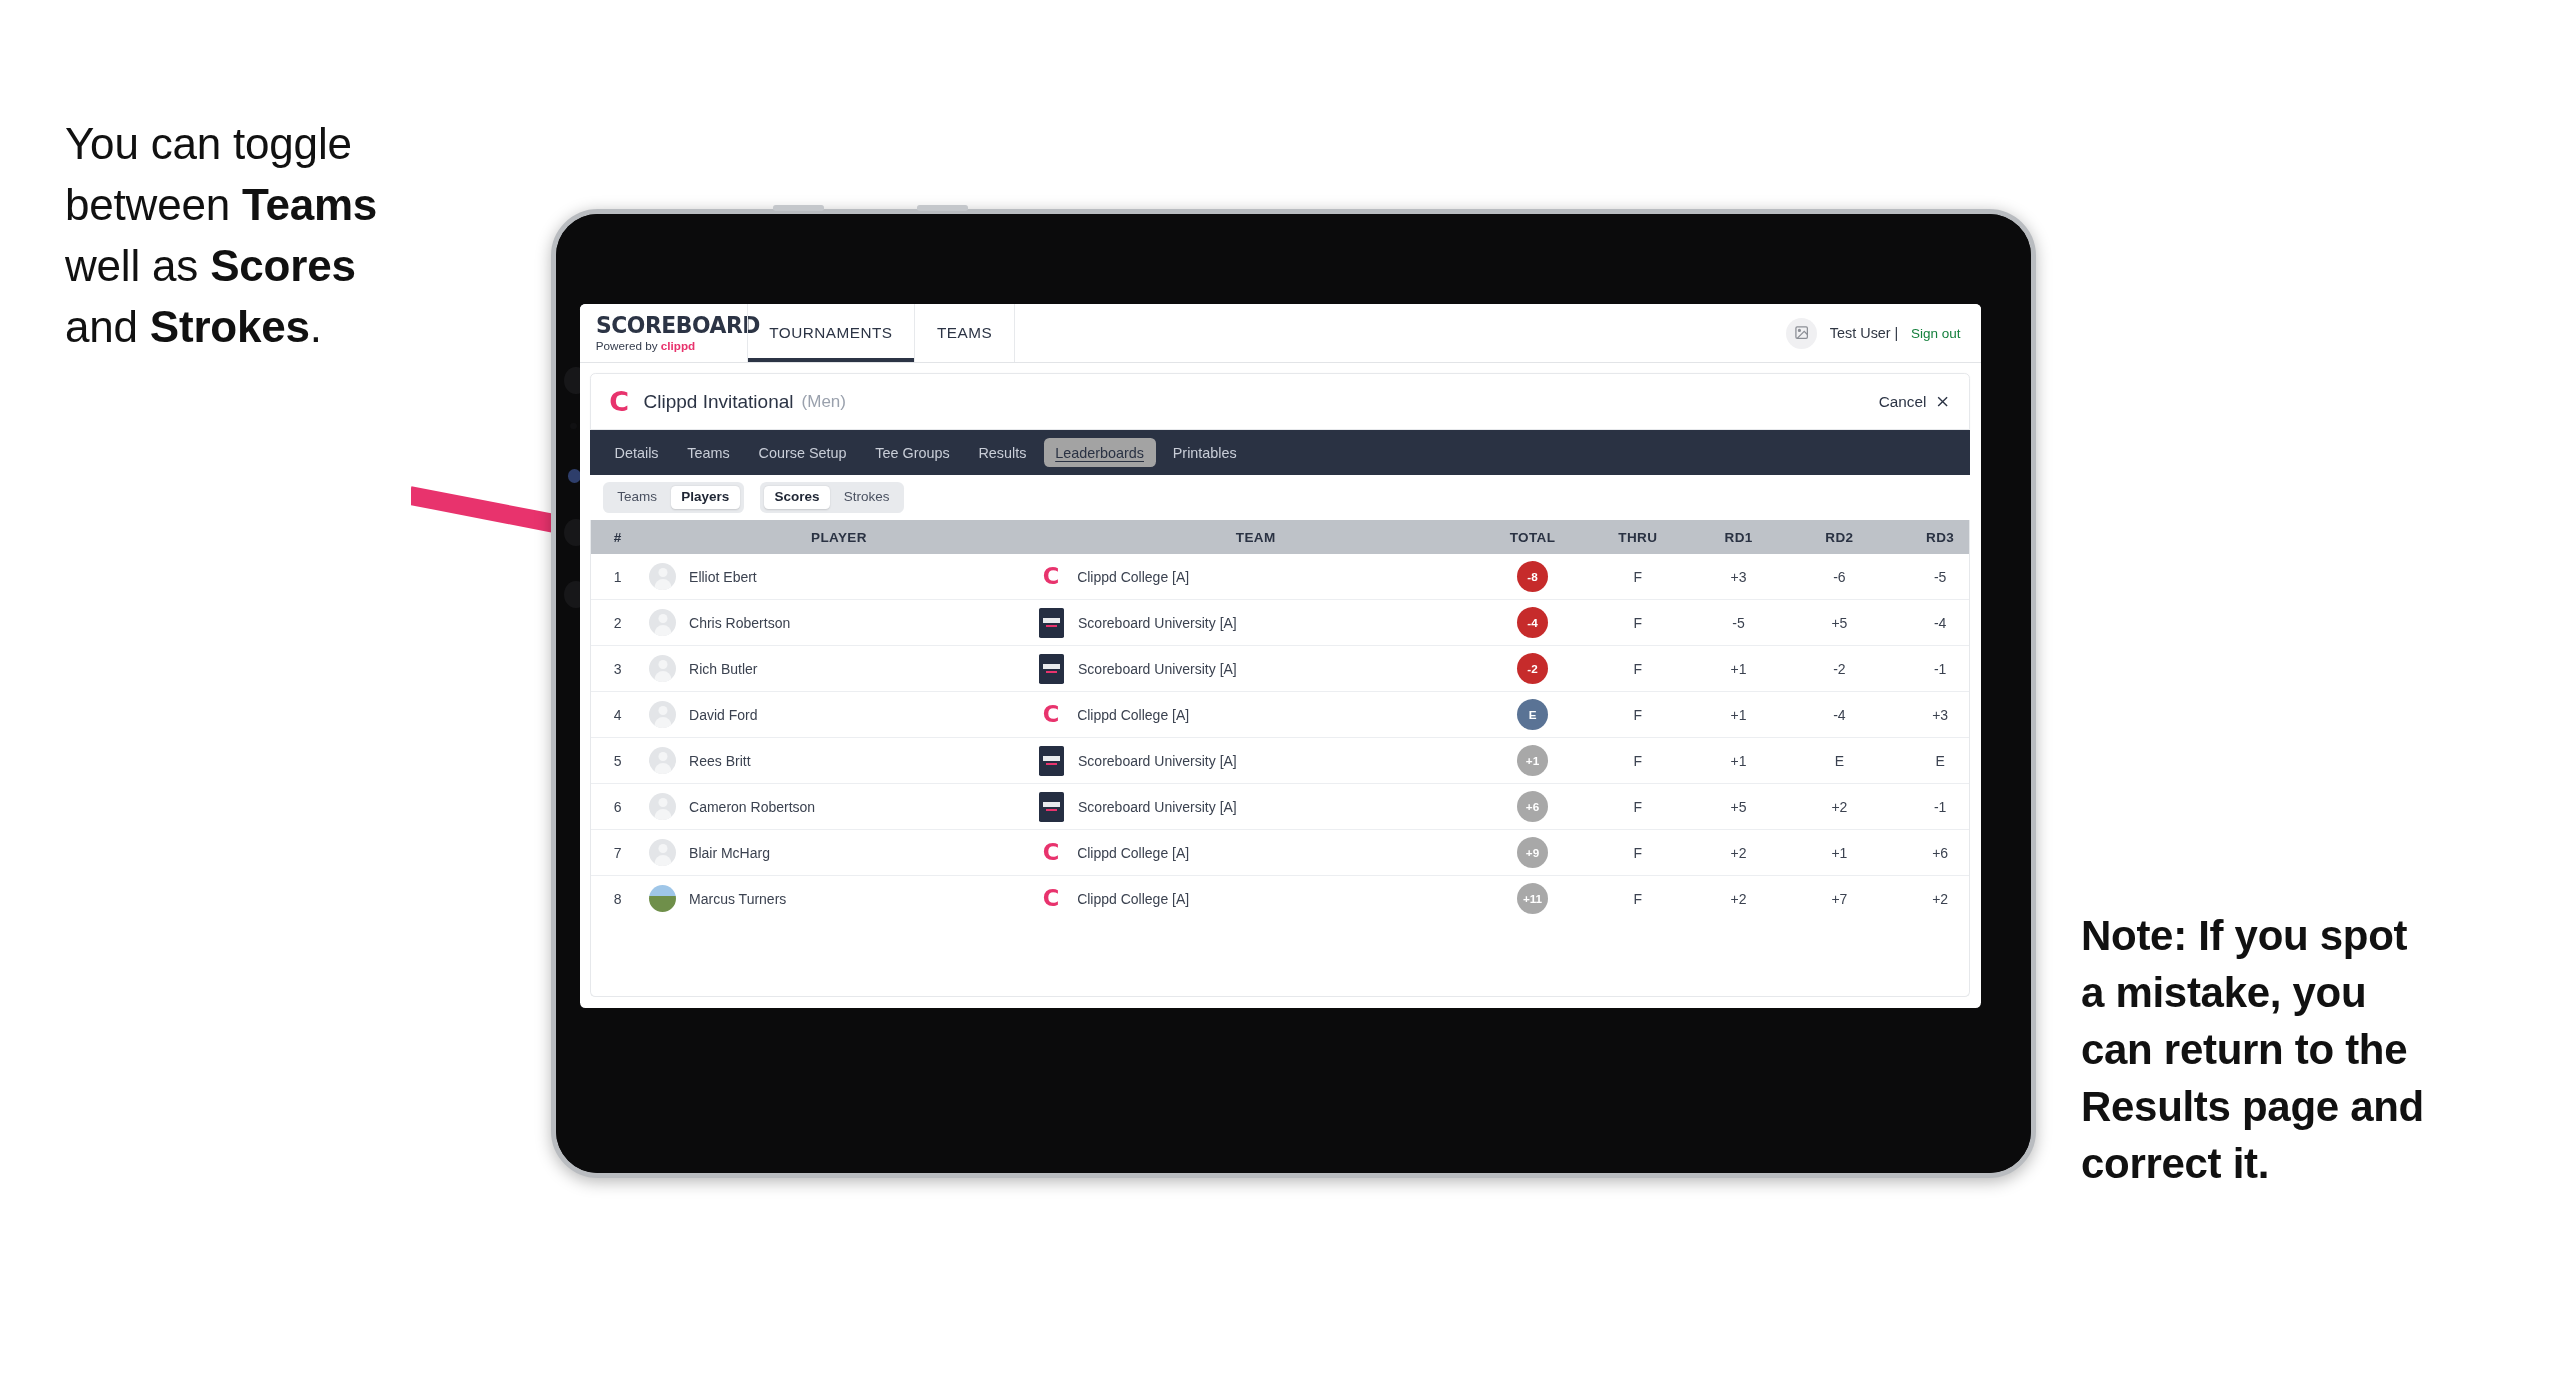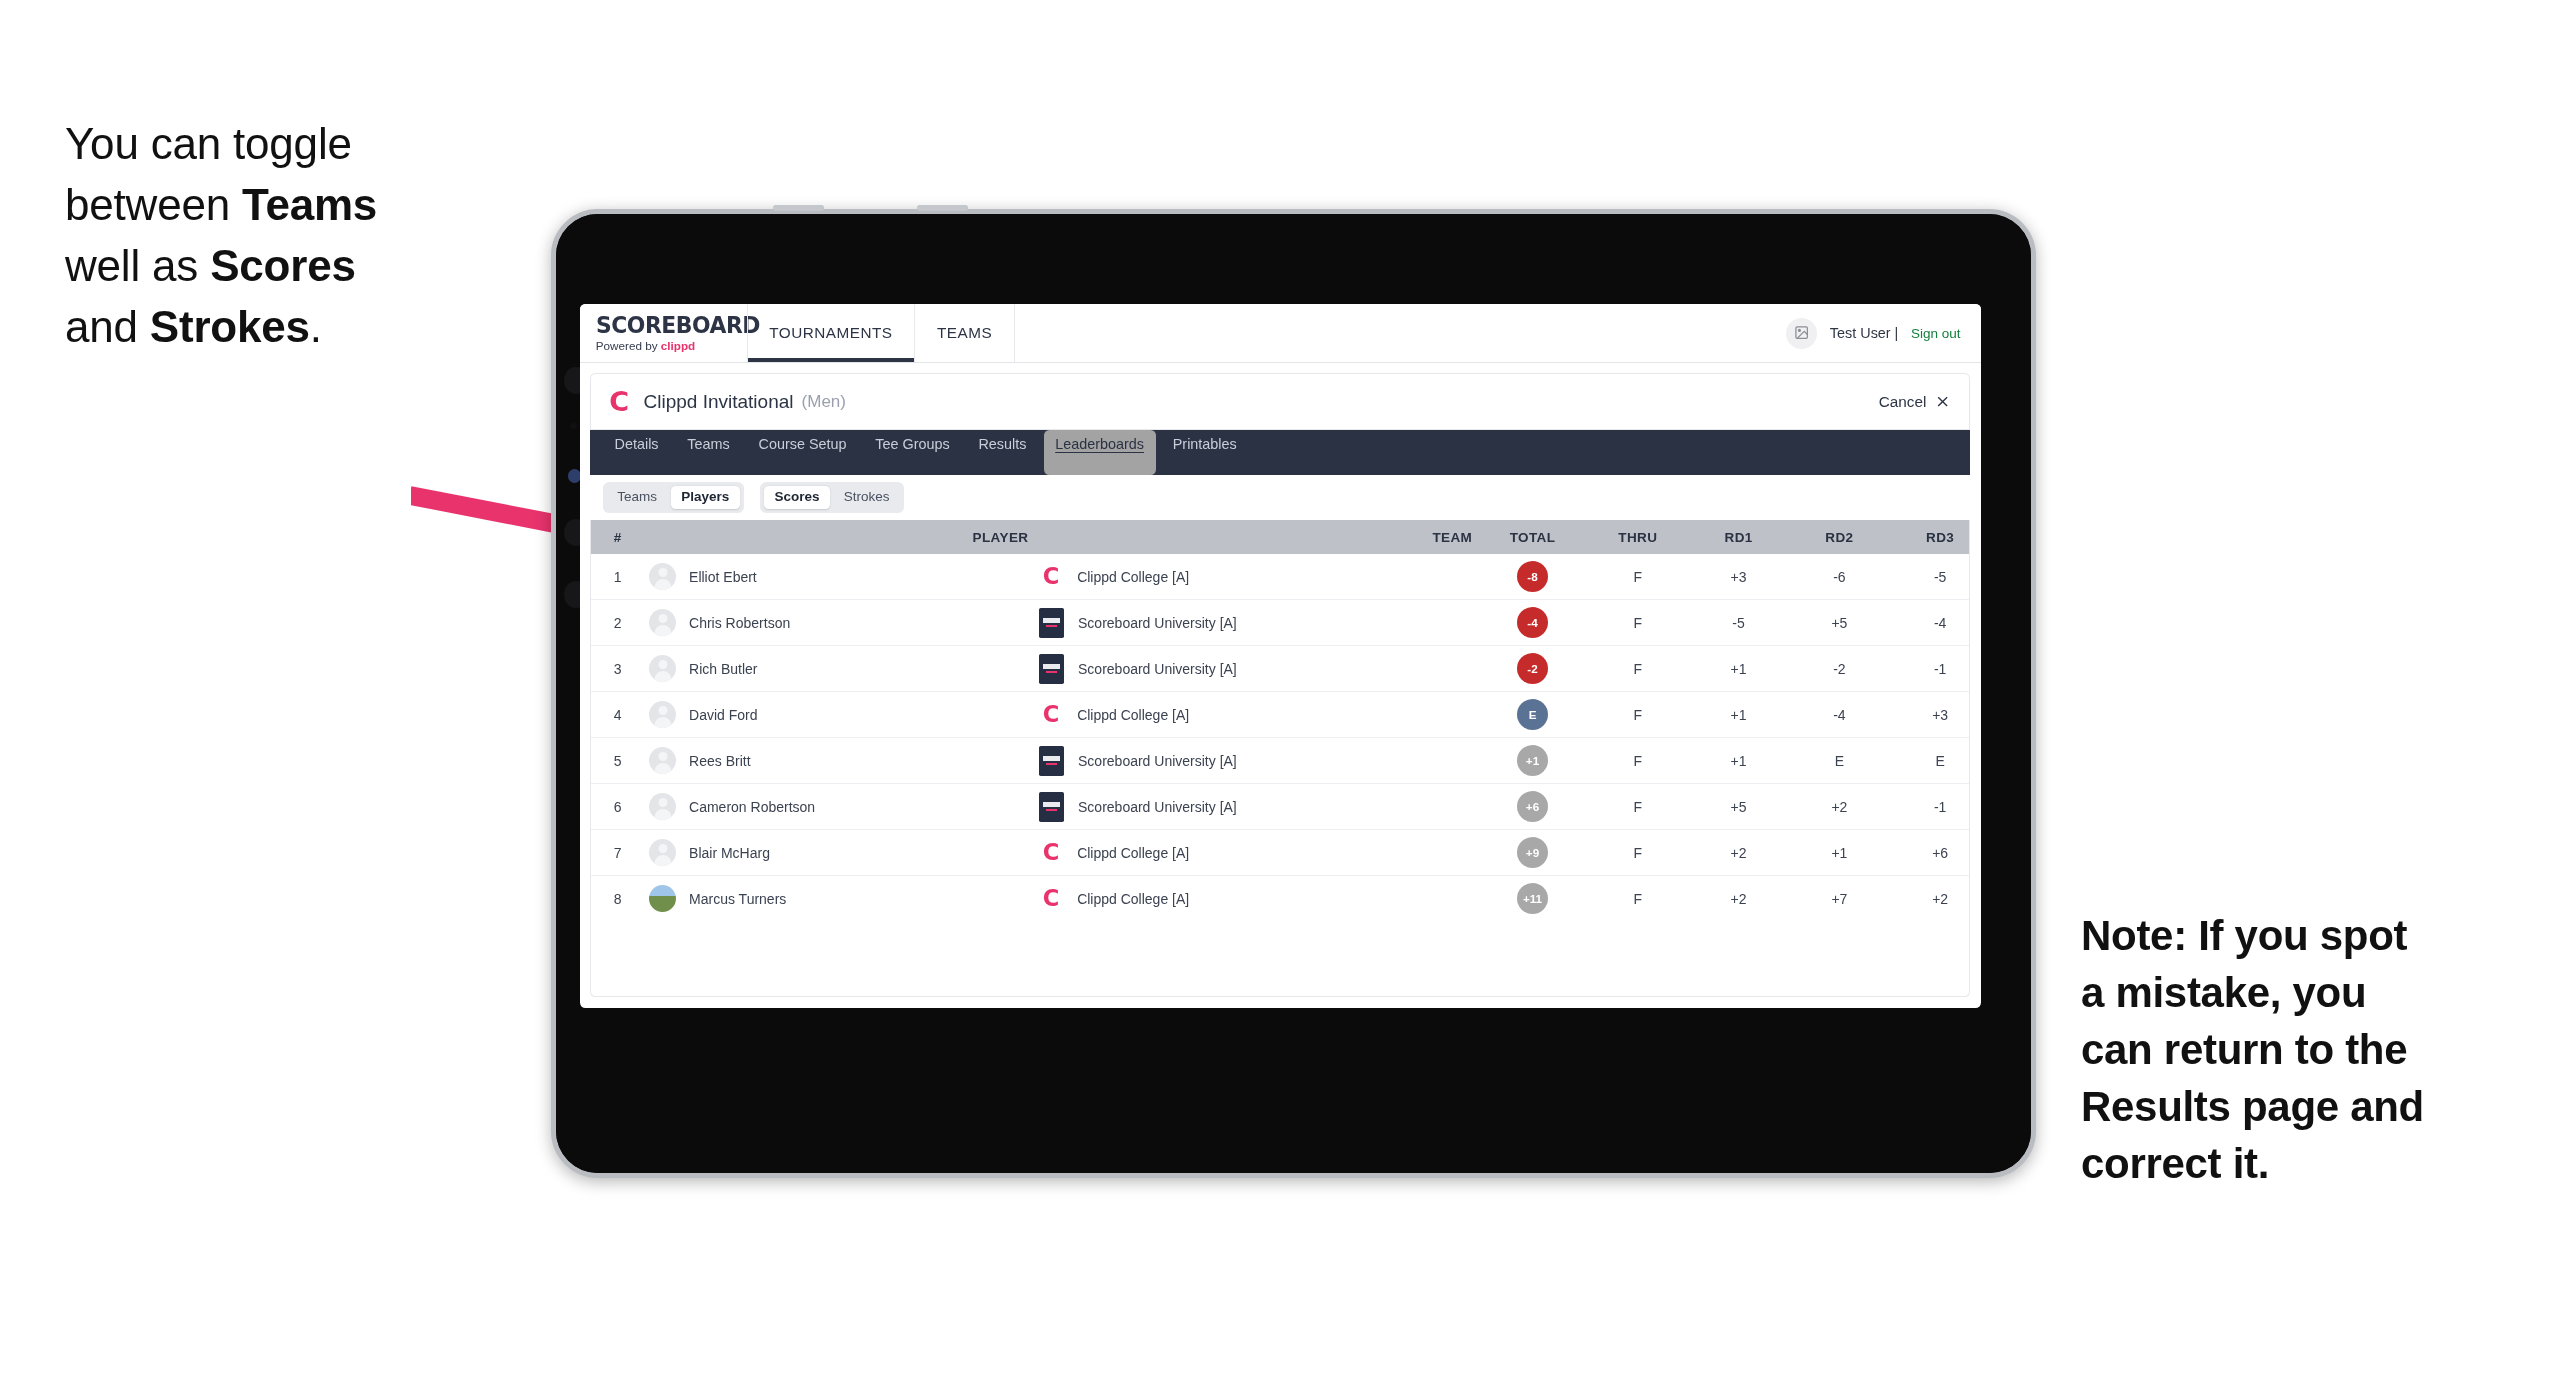--- a/index.html
+++ b/index.html
@@ -78,21 +78,21 @@
     height:57px;display:flex;align-items:center;padding:0 18px;box-sizing:border-box;flex:none;
     box-shadow:0 0.9px 1.8px rgba(0,0,0,.04);
   }
   .evt-logo{font-family:"DejaVu Sans",sans-serif;font-weight:700;font-size:27px;color:#e8336d;line-height:1;margin-right:14.4px;}
   .evt-name{font-size:19px;color:#2c3445;}
   .evt-cat{font-size:17px;color:#9aa1ad;margin-left:8.1px;}
   .evt-right{margin-left:auto;display:flex;align-items:center;gap:9px;font-size:15.3px;color:#2c3445;cursor:pointer;}
 
   
   .subnav{
-    margin:0 10.8px;background:#2a3243;height:45px;display:flex;
+    margin:0 10.8px;background:#2a3243;height:45px;display:flex;align-items:center;
     padding:0 12.6px;box-sizing:border-box;gap:5.4px;flex:none;
   }
   .subtab{
     font-size:14.4px;color:#c9ced8;padding:6.3px 11.7px;border-radius:5.4px;cursor:pointer;white-space:nowrap;
   }
   .subtab.active{background:#a3a3a3;color:#2a3243;text-decoration:underline;text-underline-offset:2.7px;}
 
   
   .togglerow{
     background:#fff;margin:0 10.8px;height:45px;display:flex;align-items:center;gap:16.3px;padding:0 12.6px;
@@ -101,21 +101,21 @@
   .tgroup{background:#e8eaed;border-radius:6.3px;padding:3.6px;display:flex;gap:2.7px;}
   .tbtn{font-size:13.5px;color:#4a5160;padding:4.5px 10.8px;border-radius:4.5px;cursor:pointer;line-height:1.1;}
   .tbtn.on{background:#ffffff;color:#1e2533;font-weight:700;box-shadow:0 0.9px 1.8px rgba(0,0,0,.14);}
 
   
   .tablewrap{margin:0 10.8px 10.8px 10.8px;background:#fff;border-radius:0 0 5.4px 5.4px;overflow:hidden;flex:1;
              border:0.9px solid #e6e8eb;border-top:none;box-sizing:border-box;}
   table{width:100%;border-collapse:collapse;table-layout:fixed;}
   thead th{
     background:#bec2c8;color:#2a3243;font-size:13.5px;font-weight:700;letter-spacing:0.4px;
-    text-align:right;height:34px;padding:0 5.4px;
+    text-align:center;height:34px;padding:0 5.4px;
   }
   tbody td{height:45px;font-size:14px;color:#3b4250;border-bottom:0.9px solid #eceef1;padding:0 5.4px;vertical-align:middle;}
   tbody tr:last-child td{border-bottom:none;}
   .c-rank{width:42px;text-align:center;}
   .c-player{width:379px;}
   .c-team{width:433px;}
   .c-total{width:99px;text-align:center;}
   .c-thru{width:90px;text-align:center;}
   .c-rd{width:90px;text-align:center;}
   th.c-total,th.c-thru,th.c-rd{text-align:center;}

